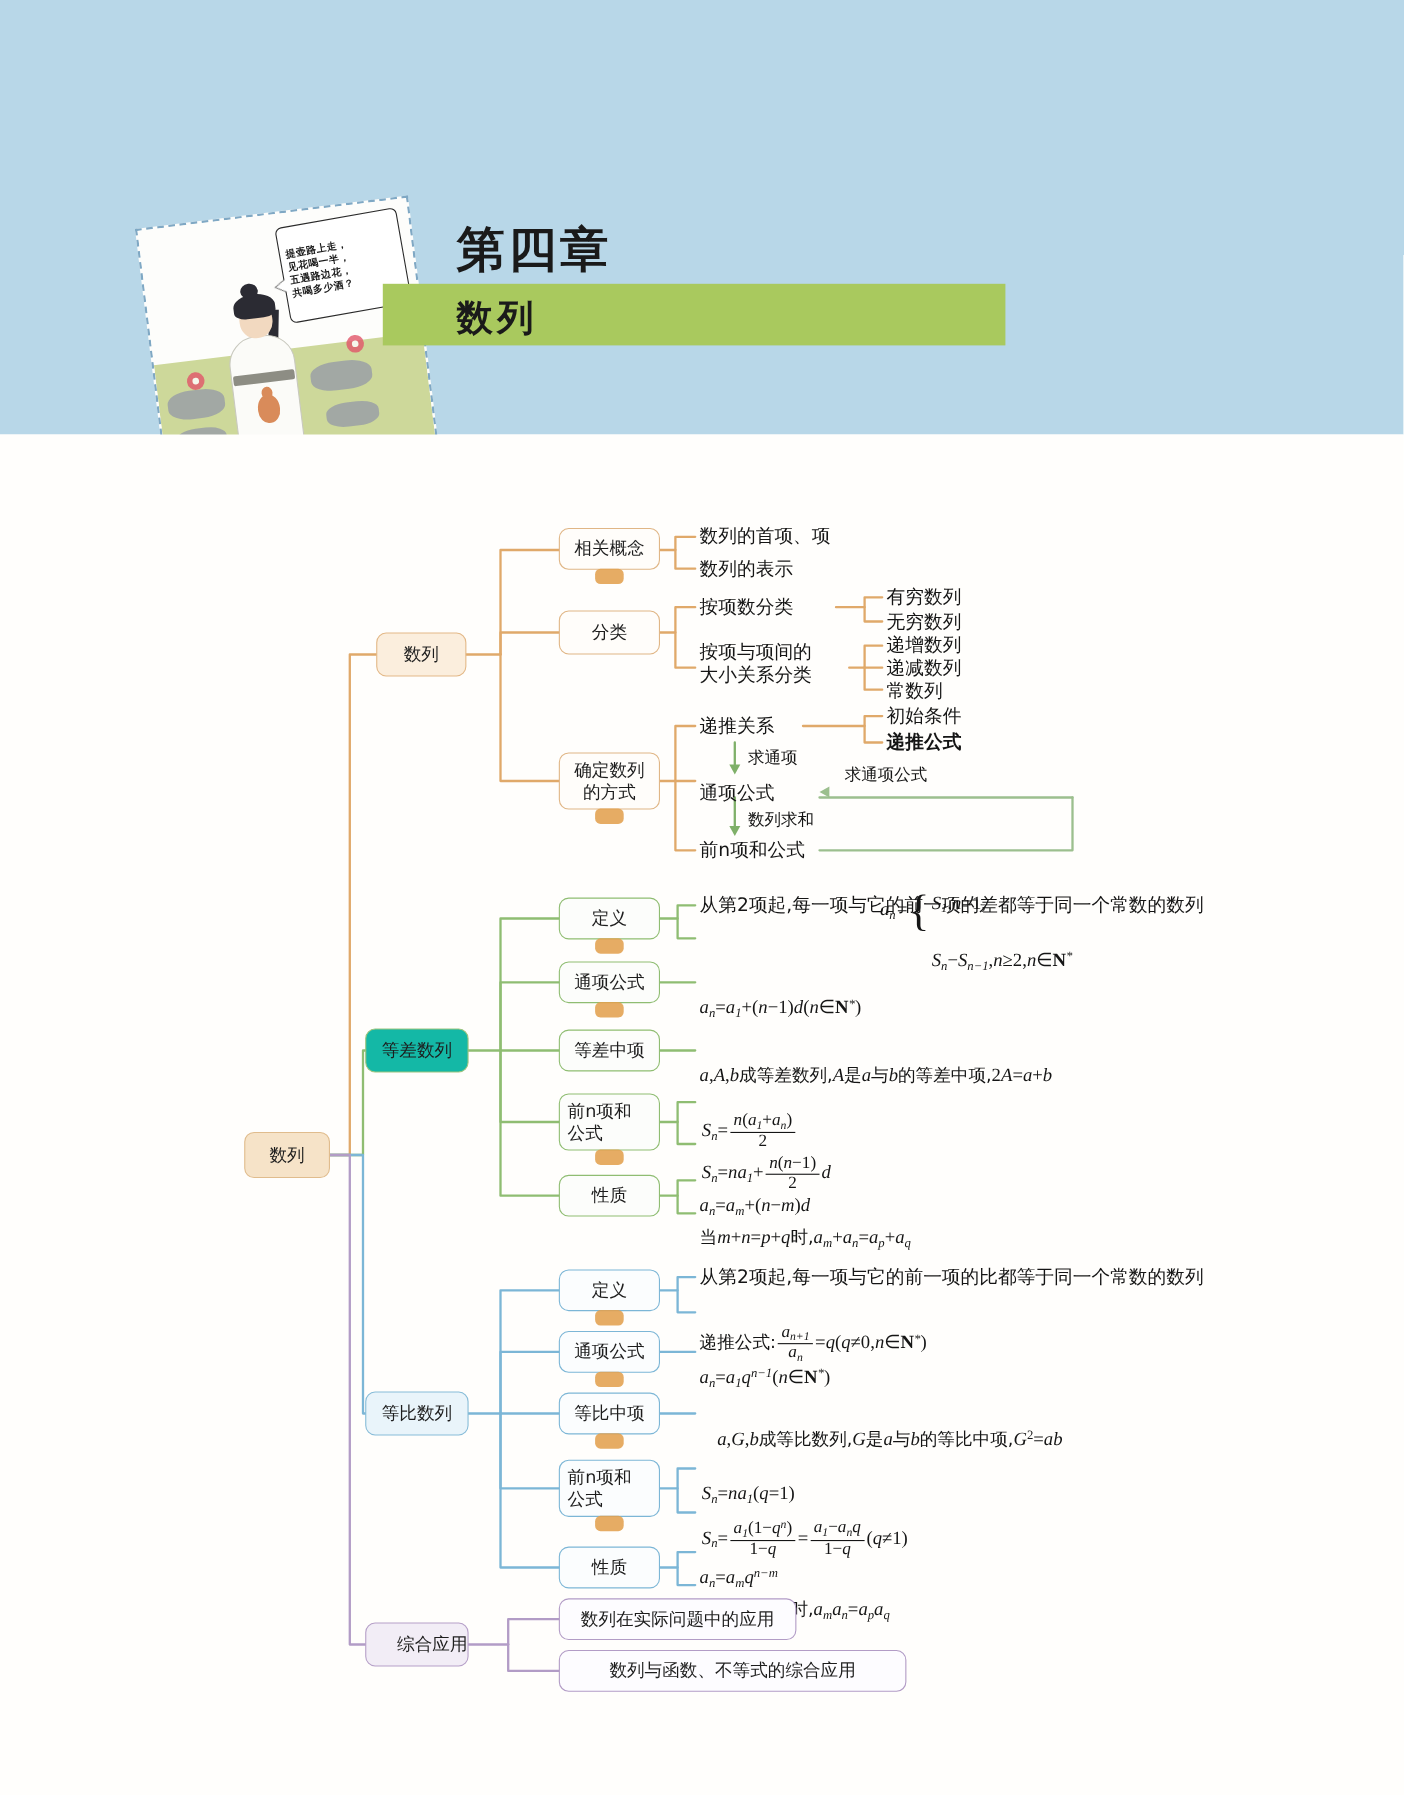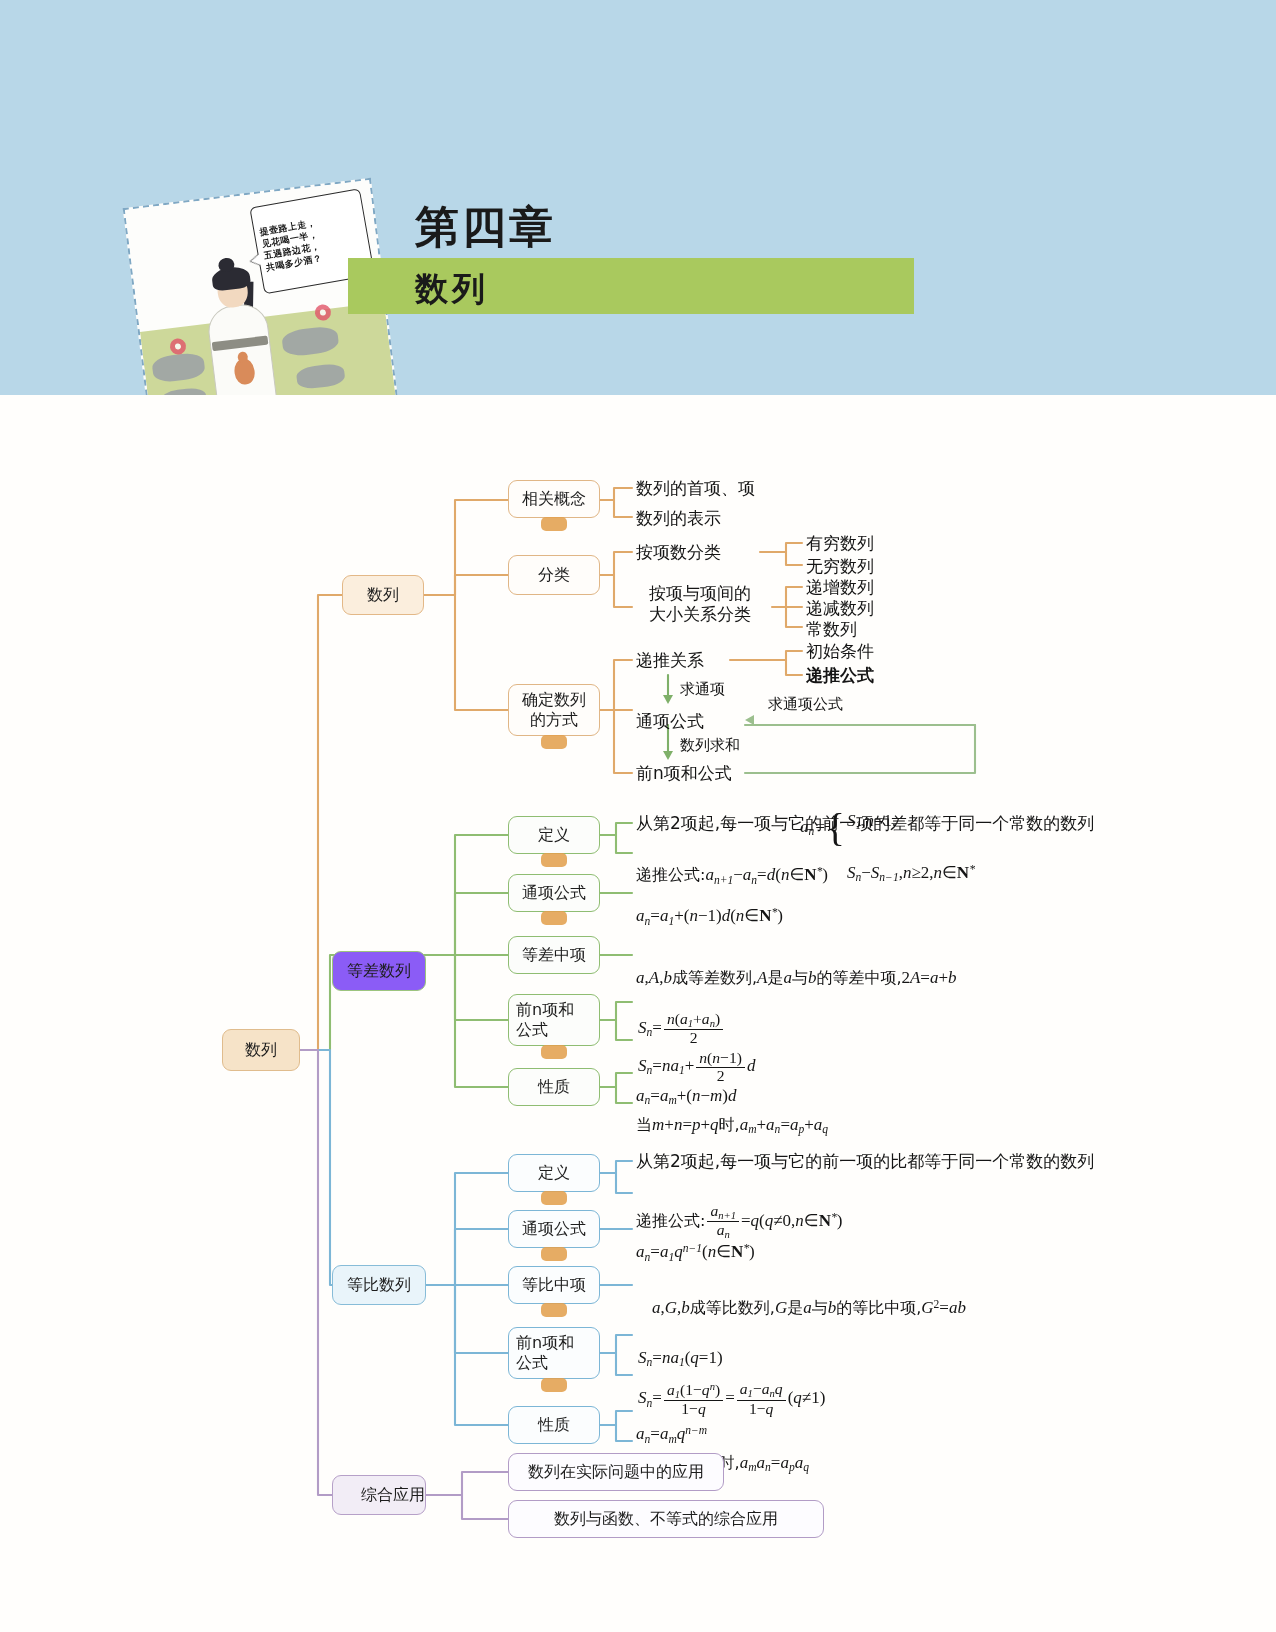--- a/index.html
+++ b/index.html
@@ -99,21 +99,21 @@
     position: absolute;
     display: flex; align-items: center; justify-content: center;
     border-radius: 9px;
     font-size: 16px; color: #1d1d1d;
     font-family: "DejaVu Sans", sans-serif;
     text-align: center; line-height: 1.25;
     white-space: pre-line;
   }
   .node.root { background:#f6e3c8; border:1px solid #e0bc8d; }
   .node.lvl1-orange { background:#fbeedd; border:1px solid #e3b887; }
-  .node.lvl1-green  { background:#8b5cf6; border:1px solid #9cc47e;margin-top:16px; }
+  .node.lvl1-green  { background:#14b8a6; border:1px solid #9cc47e; }
   .node.lvl1-blue   { background:#e9f4fa; border:1px solid #87bcd8; }
   .node.lvl1-purple { background:#f2edf6; border:1px solid #b6a0c8;justify-content:flex-end; }
   .node.box-orange  { background:#fffdfa; border:1.4px solid #e0b686; }
   .node.box-green   { background:#fcfdfb; border:1.4px solid #8fbd72; }
   .node.box-blue    { background:#fbfdfe; border:1.4px solid #7cb6d6; }
   .node.box-purple  { background:#fdfcff; border:1.4px solid #b29cc6; }
 
   .leaf {
     position: absolute;
     font-size: 17px; color: #151515; line-height: 1.3;
@@ -303,21 +303,21 @@
 <div class="node box-orange" style="left:508px; top:289px; width:92px; height:52px;">
   <span>确定数列
 的方式</span>
 </div>
 <div class="badge" style="left:541px; top:340px;"></div>
 
 <div class="leaf" style="left:636px; top:82px;">数列的首项、项</div>
 <div class="leaf" style="left:636px; top:112px;">数列的表示</div>
 
 <div class="leaf" style="left:636px; top:146px;">按项数分类</div>
-<div class="leaf" style="left:636px; top:188px; line-height:1.25;margin-left:13px;">按项与项间的
+<div class="leaf" style="left:636px; top:188px; line-height:1.25;">按项与项间的
 大小关系分类</div>
 
 <div class="leaf" style="left:806px; top:137px;">有穷数列</div>
 <div class="leaf" style="left:806px; top:160px;">无穷数列</div>
 <div class="leaf" style="left:806px; top:181px;">递增数列</div>
 <div class="leaf" style="left:806px; top:202px;">递减数列</div>
 <div class="leaf" style="left:806px; top:223px;">常数列</div>
 
 <div class="leaf" style="left:636px; top:254px;">递推关系</div>
 <div class="leaf" style="left:806px; top:245px;">初始条件</div>
@@ -354,23 +354,20 @@
   <span>前n项和
 公式</span>
 </div>
 <div class="badge" style="left:541px; top:650px;"></div>
 
 <div class="node box-green" style="left:508px; top:673px; width:92px; height:38px;">
   <span>性质</span>
 </div>
 
 <div class="leaf" style="left:636px; top:417px;">从第2项起,每一项与它的前一项的差都等于同一个常数的数列</div>
-<div class="leaf serifmath" style="left:636px; top:447px;">
-  <span class="cn">递推公式:</span>a<span class="sub">n+1</span><span class="up">−</span>a<span class="sub">n</span><span class="up">=</span>d<span class="up">(</span>n<span class="up">∈</span><span class="bb">N</span><span class="sup">*</span><span class="up">)</span>
-</div>
 <div class="leaf serifmath" style="left:636px; top:488px;">
   a<span class="sub">n</span><span class="up">=</span>a<span class="sub">1</span><span class="up">+(</span>n<span class="up">−1)</span>d<span class="up">(</span>n<span class="up">∈</span><span class="bb">N</span><span class="sup">*</span><span class="up">)</span>
 </div>
 <div class="leaf serifmath" style="left:636px; top:550px;">
   a<span class="up">,</span>A<span class="up">,</span>b<span class="cn">成等差数列,</span>A<span class="cn">是</span>a<span class="cn">与</span>b<span class="cn">的等差中项,</span><span class="up">2</span>A<span class="up">=</span>a<span class="up">+</span>b
 </div>
 <div class="leaf serifmath" style="left:638px; top:594px;">
   S<span class="sub">n</span><span class="up">=</span><span class="frac"><span class="num">n<span class="up">(</span>a<span class="sub">1</span><span class="up">+</span>a<span class="sub">n</span><span class="up">)</span></span><span class="den up">2</span></span>
 </div>
 <div class="leaf serifmath" style="left:638px; top:633px;">

